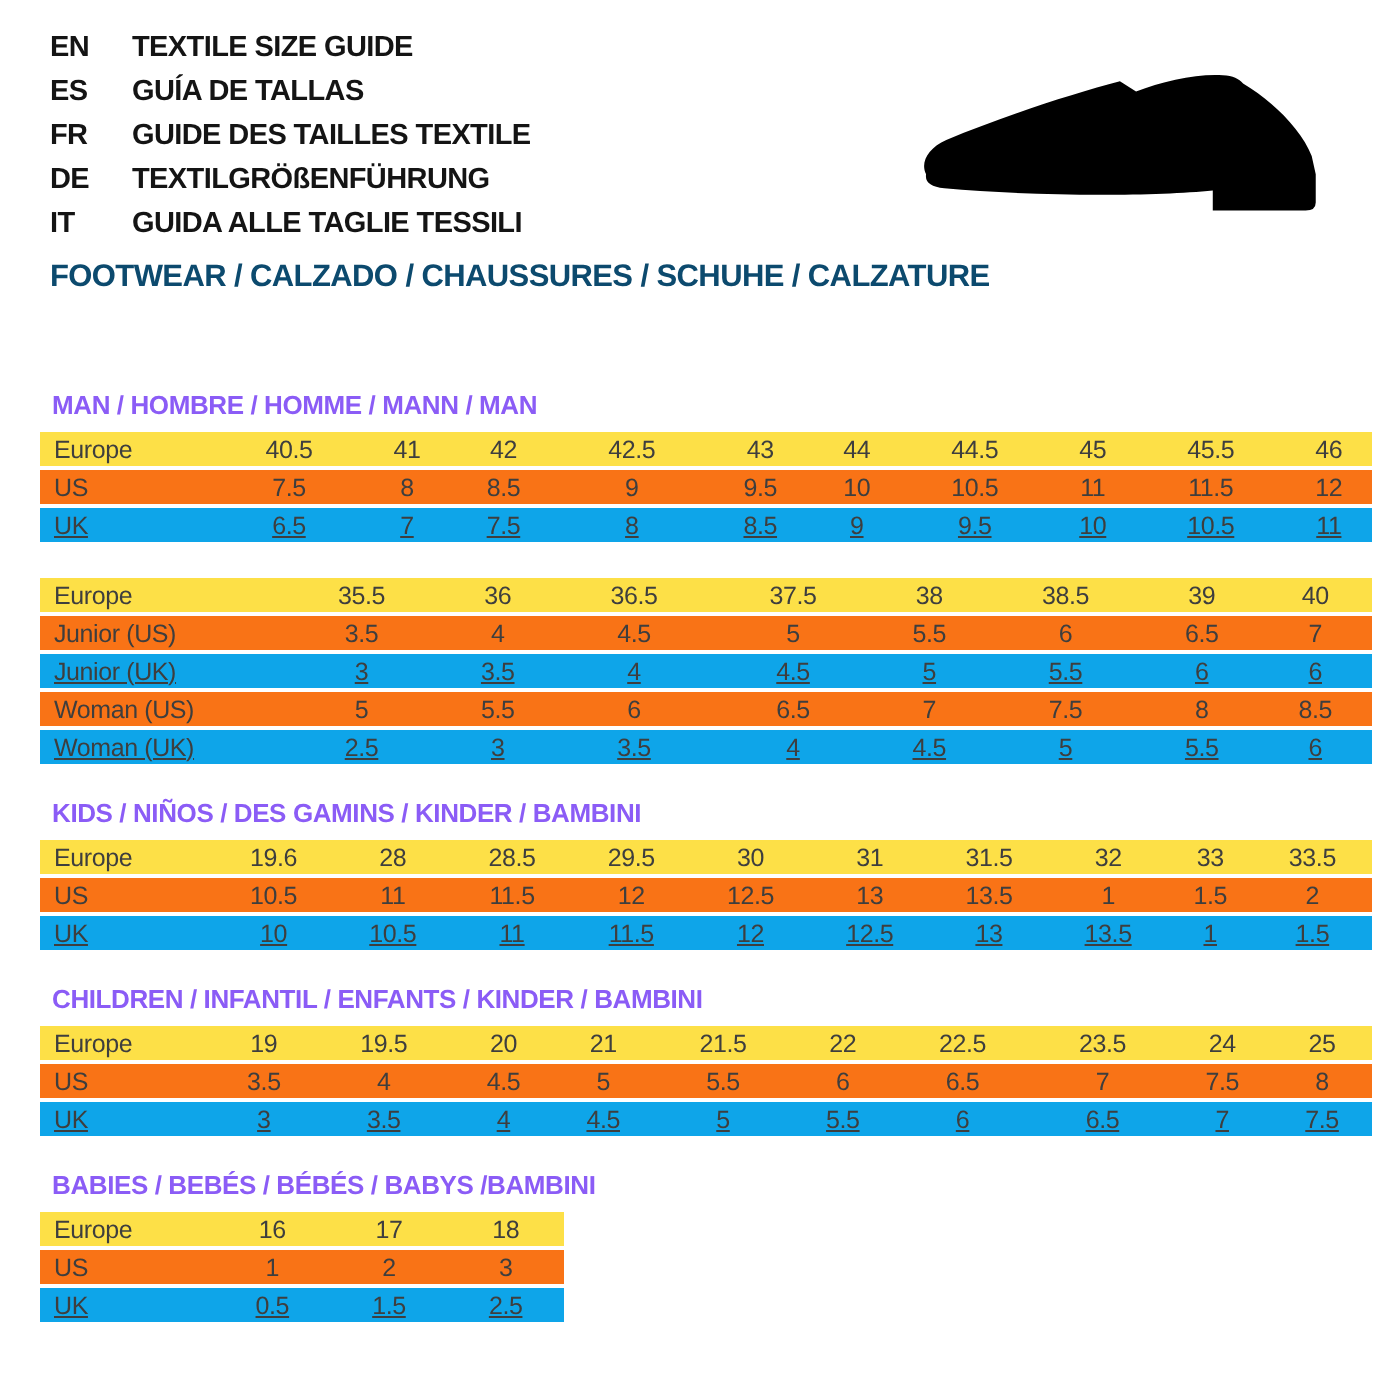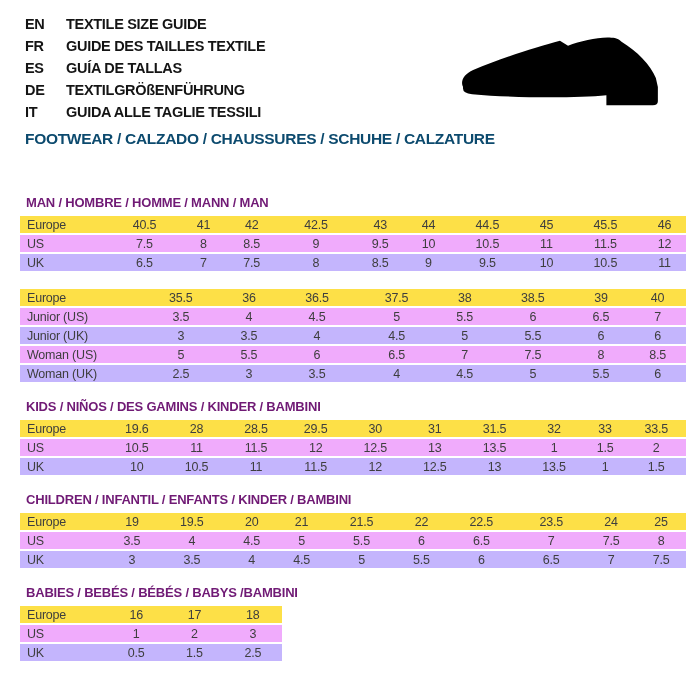--- a/index.html
+++ b/index.html
@@ -25,55 +25,55 @@
   .category-title {
     position: absolute; top: 130px; left: 25px;
     font-size: 15.5px; font-weight: bold; color: #0c4a6e; letter-spacing: -0.3px;
   }
 
   
   .sections { position: absolute; top: 196px; left: 20px; width: 666px; }
   .section { margin-bottom: 16px; }
   .section-title {
     font-size: 13px; line-height: 14px; font-weight: bold;
-    color: #701a75; letter-spacing: -0.2px;
+    color: #8b5cf6; letter-spacing: -0.2px;
     margin: 0 0 6px 6px;
   }
   table { border-collapse: collapse; width: 100%; }
   table.compact { width: 262px; }
   td {
     height: 17px; font-size: 12.5px; color: #3e3e3e;
     text-align: center; padding: 0; border-bottom: 2px solid #ffffff;
     letter-spacing: -0.2px;
   }
   td.label { text-align: left; padding-left: 7px; }
   tr.row-header td { background: #fde047; }
-  tr.row-shade  td { background: #c4b5fd; }
-  tr.row-white  td { background: #f0abfc; margin-top: 41px; }
+  tr.row-shade  td { background: #0ea5e9; text-decoration: underline; }
+  tr.row-white  td { background: #f97316; margin-top: 41px; }
   .cols-10 td.label { width: 80px; }
   .cols-8  td.label { width: 114px; }
   table.compact td.label { width: 80px; }
 </style>
 </head>
 <body>
 
 <div class="page">
 
   <div class="lang-block">
       <div class="lang-row">
         <span class="lang-code">EN</span>
         <span class="lang-label">TEXTILE SIZE GUIDE</span>
       </div>
       <div class="lang-row">
+        <span class="lang-code">ES</span>
+        <span class="lang-label">GUÍA DE TALLAS</span>
+      </div>
+      <div class="lang-row">
         <span class="lang-code">FR</span>
         <span class="lang-label">GUIDE DES TAILLES TEXTILE</span>
-      </div>
-      <div class="lang-row">
-        <span class="lang-code">ES</span>
-        <span class="lang-label">GUÍA DE TALLAS</span>
       </div>
       <div class="lang-row">
         <span class="lang-code">DE</span>
         <span class="lang-label">TEXTILGRÖßENFÜHRUNG</span>
       </div>
       <div class="lang-row">
         <span class="lang-code">IT</span>
         <span class="lang-label">GUIDA ALLE TAGLIE TESSILI</span>
       </div>
     </div>

